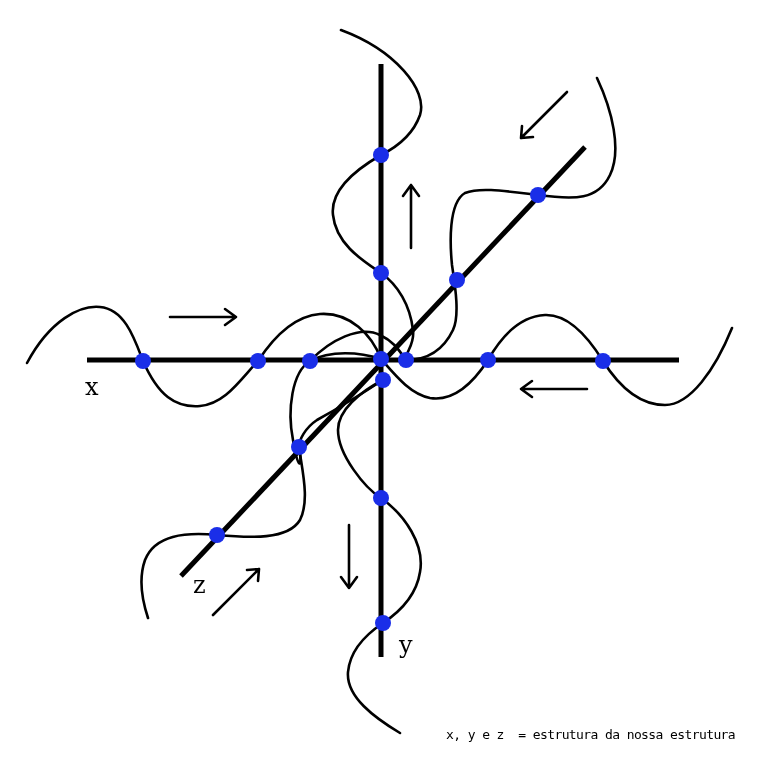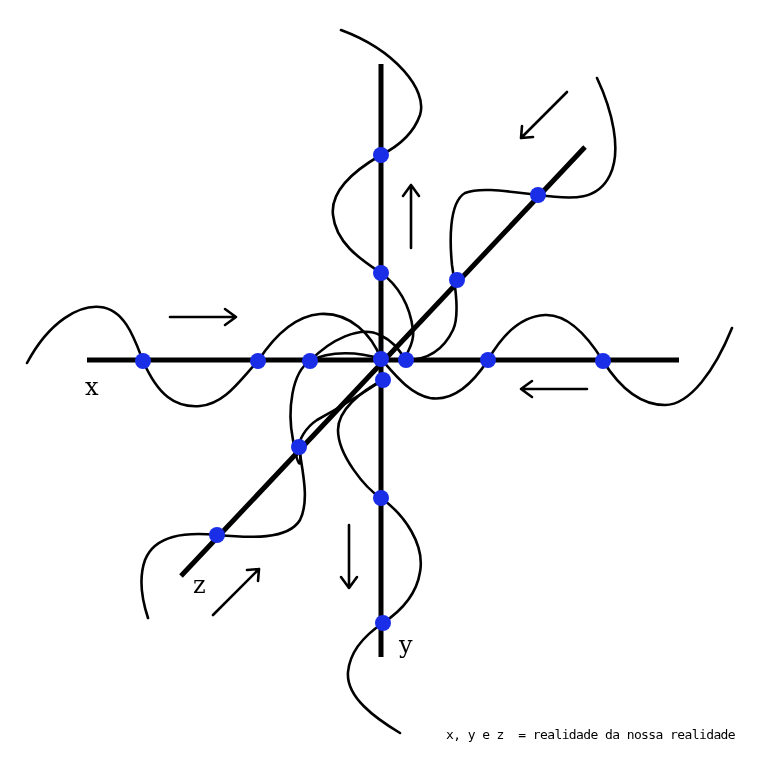--- a/index.html
+++ b/index.html
@@ -84,15 +84,15 @@
     <circle cx="299" cy="447" r="8"></circle>
     <circle cx="217" cy="535" r="8"></circle>
   </g>
 
   <text class="axis-label" x="85" y="395">x</text>
   <text class="axis-label" x="399" y="653">y</text>
   <text class="axis-label" x="193" y="593">z</text>
 </svg>
 
 <div class="legend">
-  <div>x, y e z  = realidade da nossa realidade</div>
+  <div>x, y e z  = estrutura da nossa estrutura</div>
   
 </div>
 
 </body></html>

